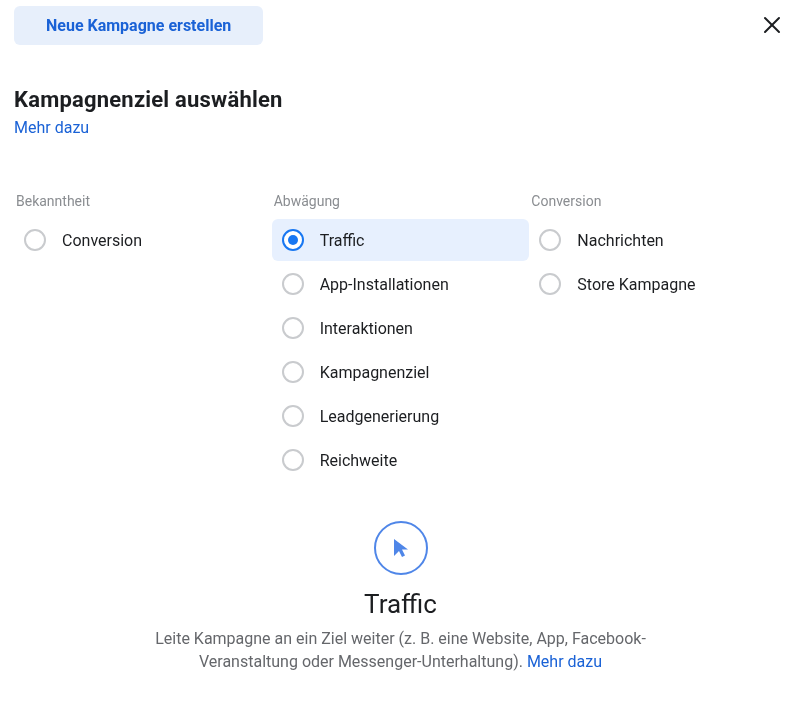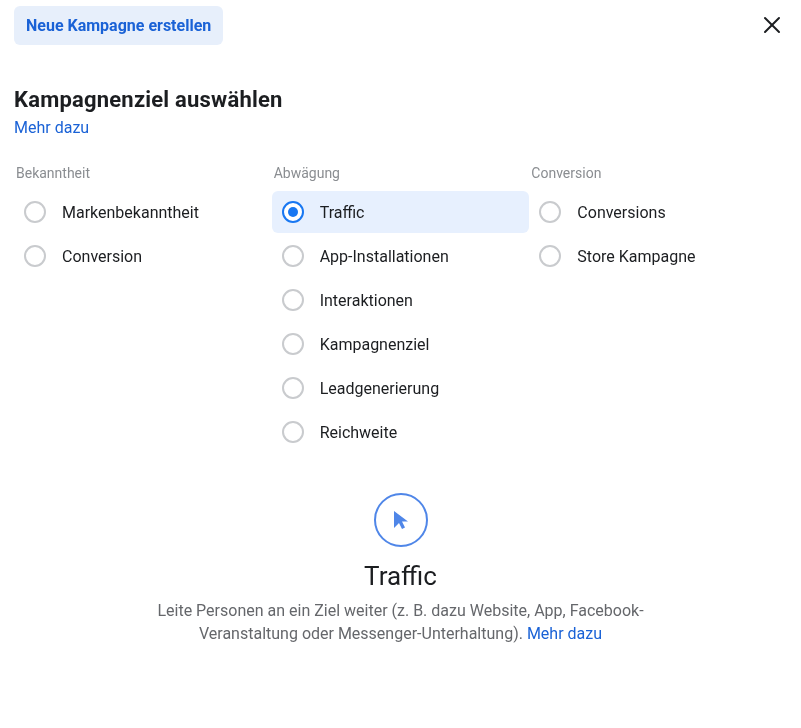--- a/index.html
+++ b/index.html
@@ -19,21 +19,21 @@
     .header-row {
       display: flex;
       align-items: flex-start;
       justify-content: space-between;
     }
     .new-campaign-pill {
       background: #e7effb;
       color: #1a62d6;
       font-weight: 700;
       font-size: 16px;
-      padding: 10px 12px;
+      padding: 10px 32px;
       border-radius: 6px;
       display: inline-block;
     }
     .close-btn {
       font-size: 24px;
       line-height: 1;
       color: #1c1e21;
       cursor: pointer;
       padding: 8px 6px 0 0;
       background: none;
@@ -51,21 +51,21 @@
     .learn-more-link {
       color: #1a62d6;
       font-size: 16px;
       font-weight: 400;
       cursor: pointer;
       display: inline-block;
       margin-top: 6px;
     }
     .columns {
       display: flex;
-      margin-top: 28px;
+      margin-top: 56px;
       gap: 0;
     }
     .col {
       flex: 1;
       min-width: 0;
     }
     .col-header {
       font-size: 14px;
       color: #8a8d91;
       font-weight: 400;
@@ -165,24 +165,20 @@
   <h1 class="page-title">Kampagnenziel auswählen</h1>
   <a class="learn-more-link">Mehr dazu</a>
 </div>
 
 <div class="columns">
 
   <div class="col">
     <div class="col-header">Bekanntheit</div>
     <div class="option-row">
       <div class="radio"></div>
-      <span class="option-label">Markenbekanntheit</span>
-    </div>
-    <div class="option-row">
-      <div class="radio"></div>
       <span class="option-label">Conversion</span>
     </div>
   </div>
 
   <div class="col">
     <div class="col-header">Abwägung</div>
     <div class="option-row selected">
       <div class="radio"></div>
       <span class="option-label">Traffic</span>
     </div>
@@ -205,32 +201,32 @@
     <div class="option-row">
       <div class="radio"></div>
       <span class="option-label">Reichweite</span>
     </div>
   </div>
 
   <div class="col">
     <div class="col-header">Conversion</div>
     <div class="option-row">
       <div class="radio"></div>
-      <span class="option-label">Conversions</span>
+      <span class="option-label">Nachrichten</span>
     </div>
     <div class="option-row">
       <div class="radio"></div>
       <span class="option-label">Store Kampagne</span>
     </div>
   </div>
 </div>
 
 <div class="details-section">
   <div class="icon-circle">
     <svg width="24" height="24" viewBox="0 0 24 24">
       <path d="M5 3 L5 20 L10 15 L13 21 L16 19.5 L13 13.5 L19 13.5 Z" fill="#4f86e8"></path>
     </svg>
   </div>
   <div class="detail-title">Traffic</div>
   <div class="detail-desc">
-    <span>Leite Personen an ein Ziel weiter (z. B. dazu Website, App, Facebook-Veranstaltung oder Messenger-Unterhaltung). </span><span class="inline-link">Mehr dazu</span>
+    <span>Leite Kampagne an ein Ziel weiter (z. B. eine Website, App, Facebook-Veranstaltung oder Messenger-Unterhaltung). </span><span class="inline-link">Mehr dazu</span>
   </div>
 </div>
 
 </body></html>

